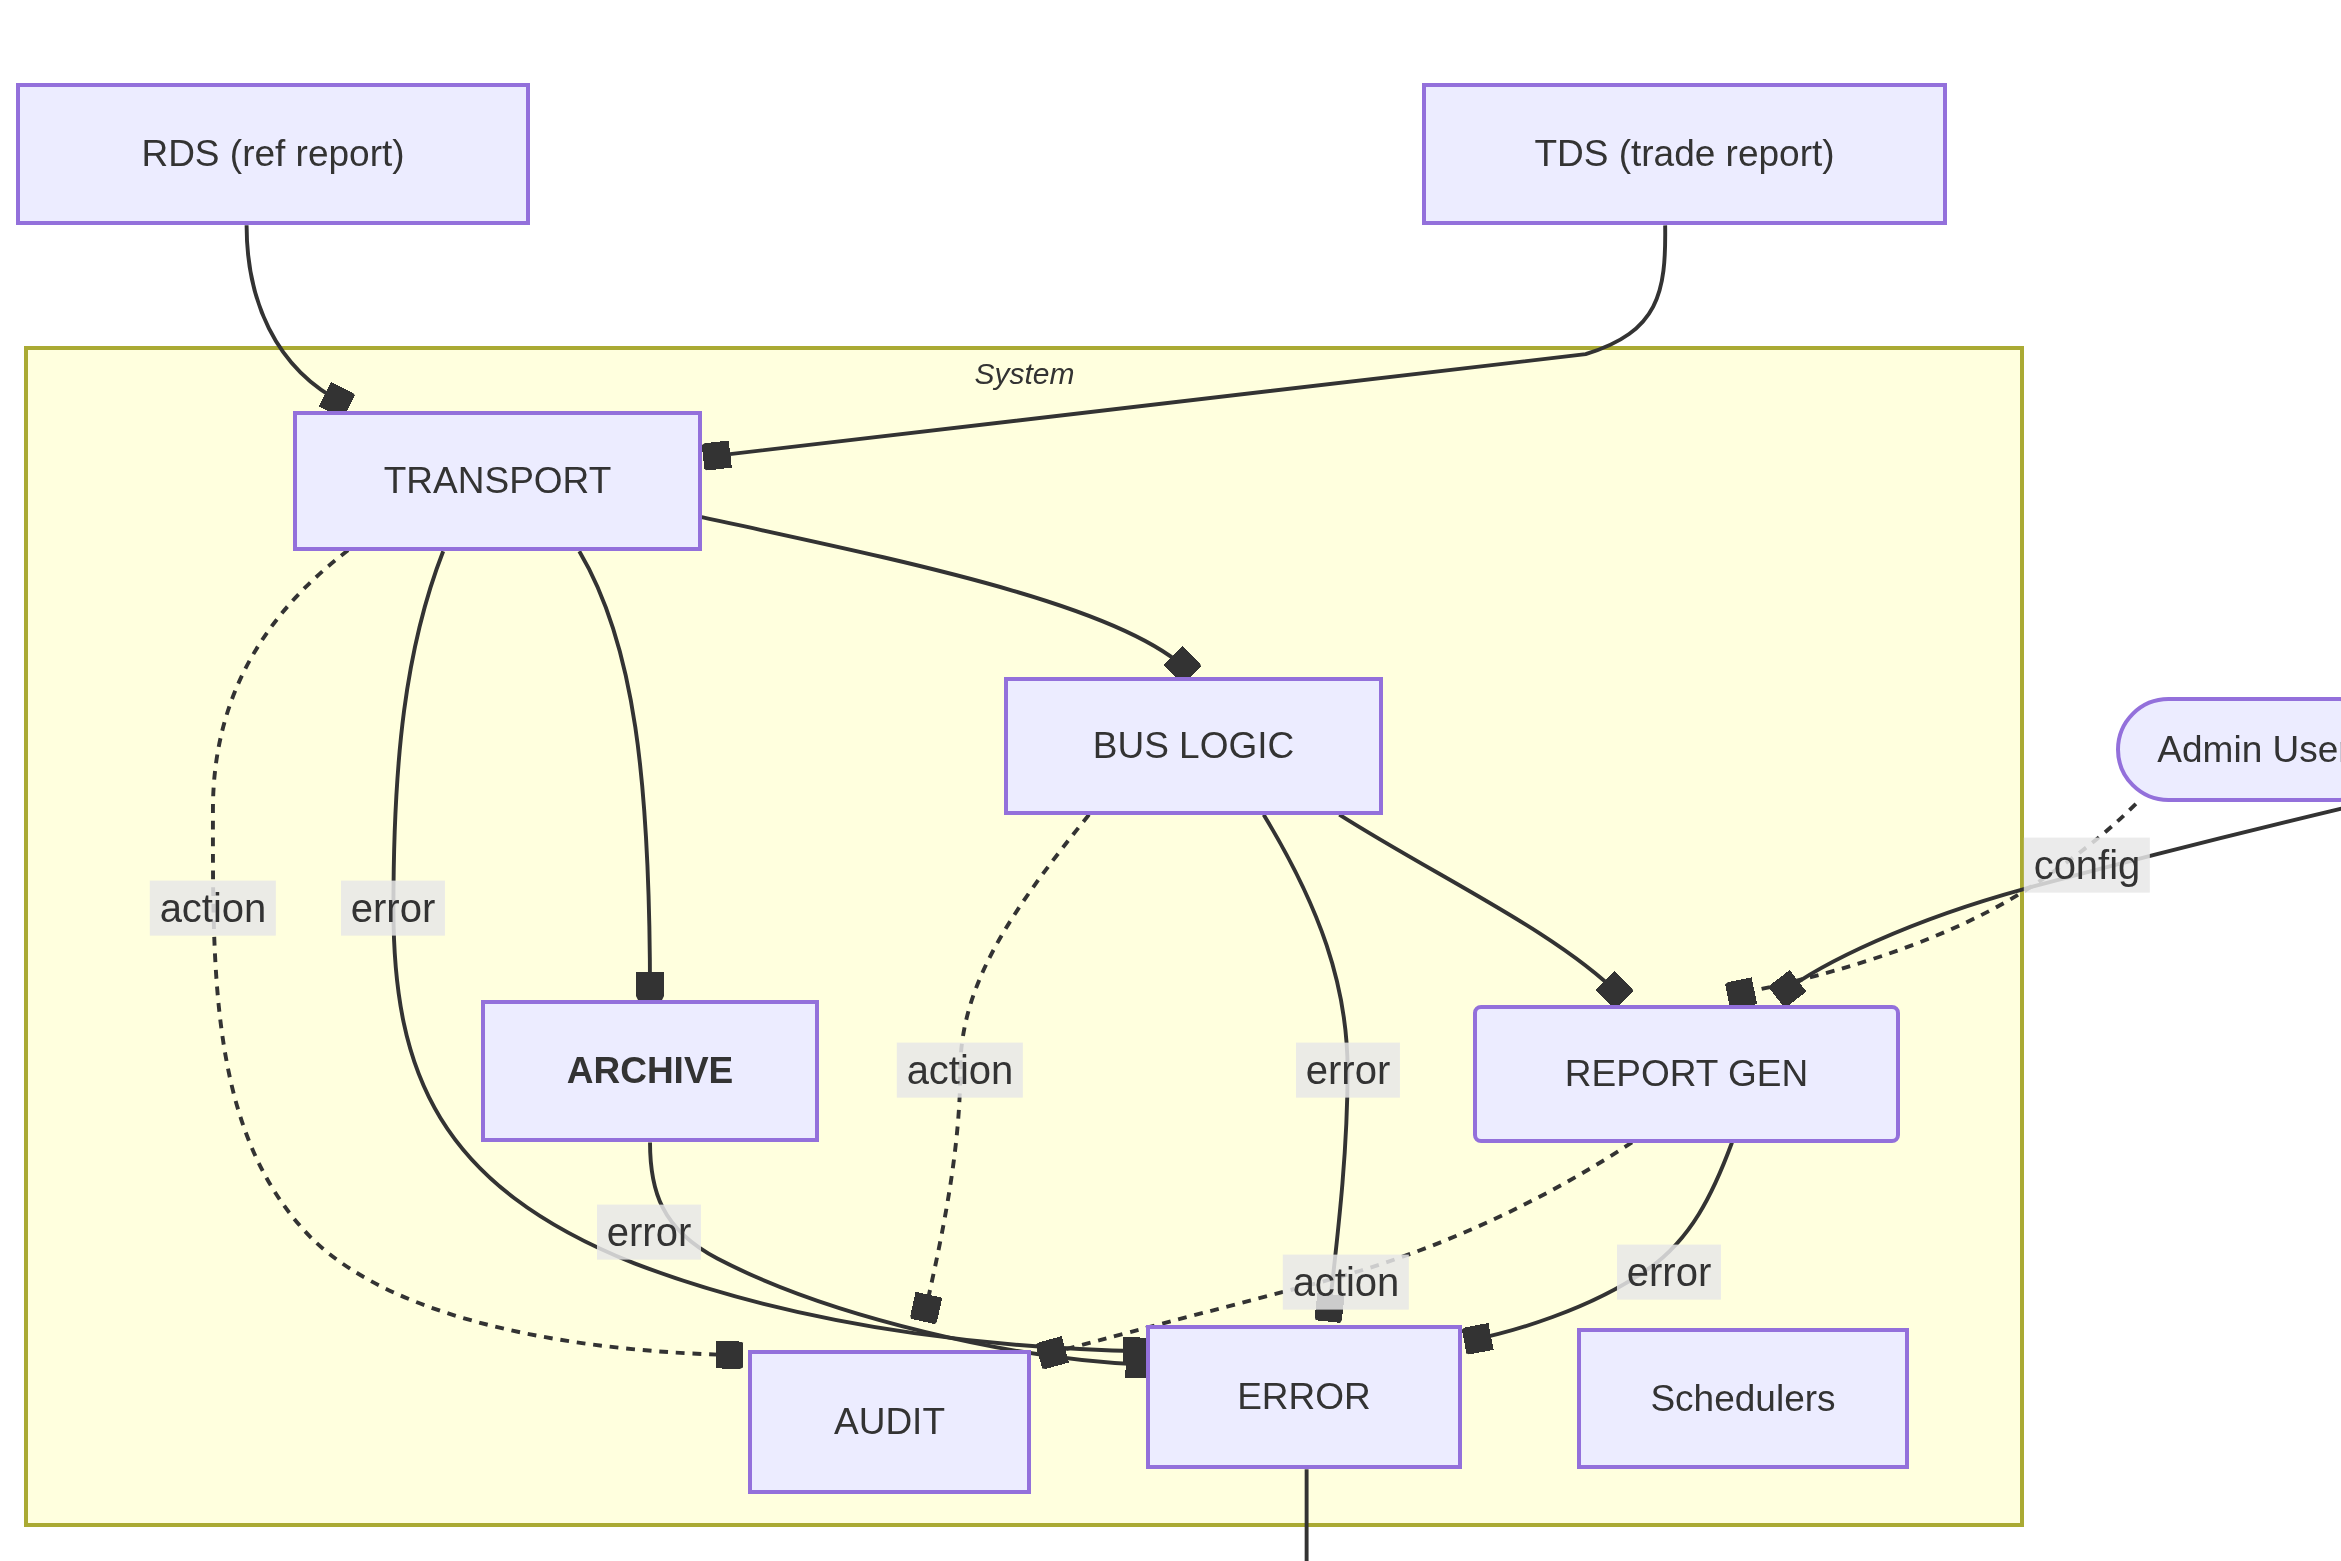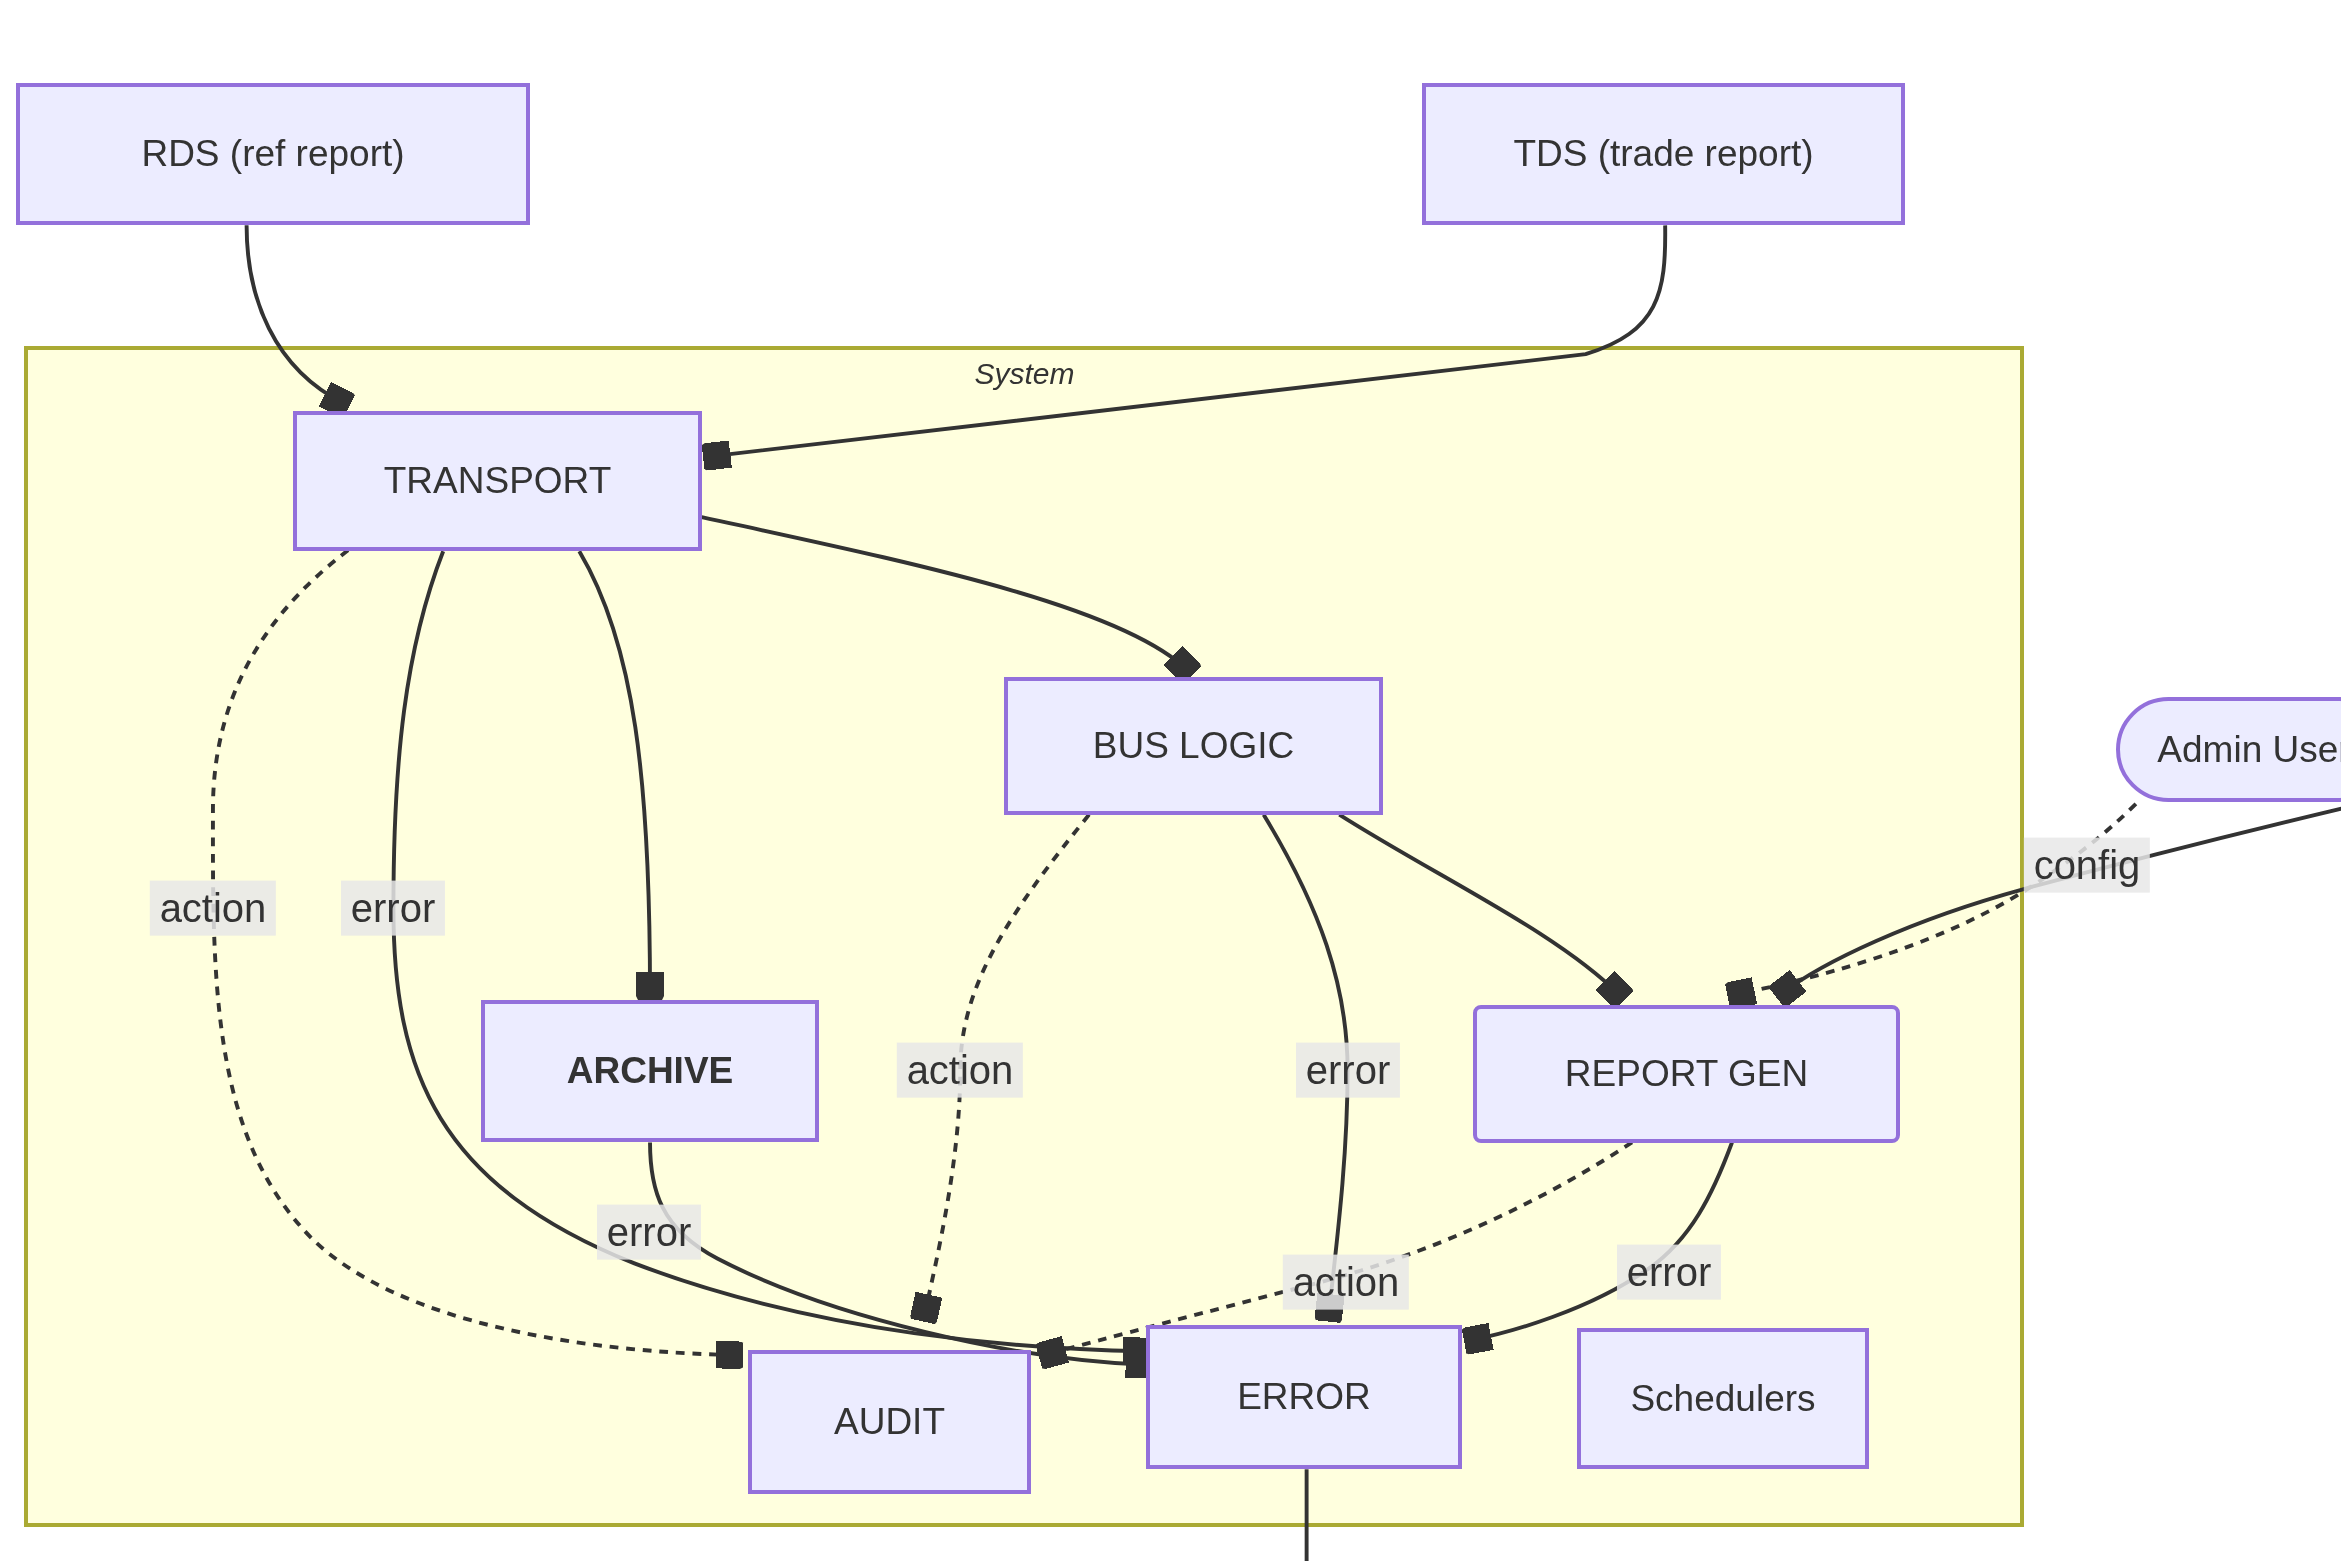--- a/index.html
+++ b/index.html
@@ -20,28 +20,28 @@
   svg.edges path.dotted{stroke-dasharray:18 16;}
   .node{position:absolute;box-sizing:border-box;background:var(--node-fill);
     border:4.4px solid var(--node-border);display:flex;align-items:center;
     justify-content:center;font-size:37px;color:var(--text);white-space:nowrap;}
   .node.stadium{border-radius:54px;}
   .edge-label{position:absolute;transform:translate(-50%,-50%);
     background:rgba(232,232,232,0.85);color:var(--text);font-size:40px;
     padding:4.9px 9.8px;white-space:nowrap;}
   
   .n-rds{left:16px;top:83px;width:514px;height:142px;}
-  .n-tds{left:1422px;top:83px;width:483px;height:142px;text-align:center;}
+  .n-tds{left:1422px;top:83px;width:525px;height:142px;text-align:center;}
   .n-transport{left:293px;top:411px;width:409px;height:140px;}
   .n-buslogic{left:1004px;top:677px;width:379px;height:138px;}
   .n-archive{left:481px;top:1000px;width:338px;height:142px;font-weight:bold;}
   .n-reportgen{left:1473px;top:1005px;width:427px;height:138px;border-radius:8px;}
   .n-audit{left:748px;top:1325px;width:283px;height:144px;margin-top:25px;}
   .n-error{left:1146px;top:1325px;width:316px;height:144px;}
-  .n-schedulers{left:1577px;top:1328px;width:292px;height:141px;}
+  .n-schedulers{left:1577px;top:1328px;width:332px;height:141px;}
   .n-admin{left:2116px;top:697px;width:276px;height:105px;}
   
   .l-transport-action{left:213px;top:908px;}
   .l-transport-error{left:393px;top:908px;}
   .l-buslogic-action{left:960px;top:1070px;}
   .l-buslogic-error{left:1348px;top:1070px;}
   .l-archive-error{left:649px;top:1232px;}
   .l-reportgen-action{left:1346px;top:1282px;}
   .l-reportgen-error{left:1669px;top:1272px;}
   .l-config{left:2087px;top:865px;}

